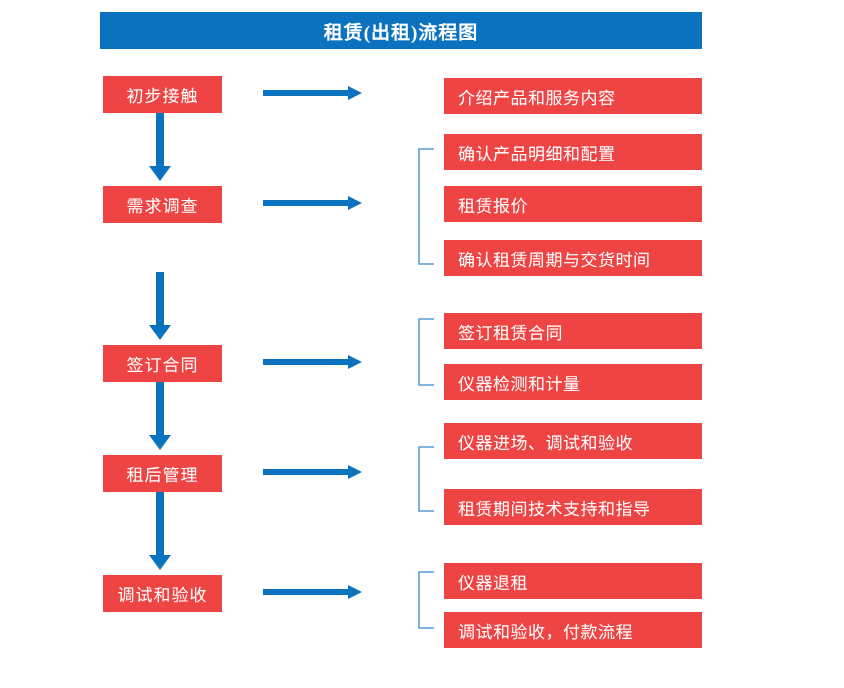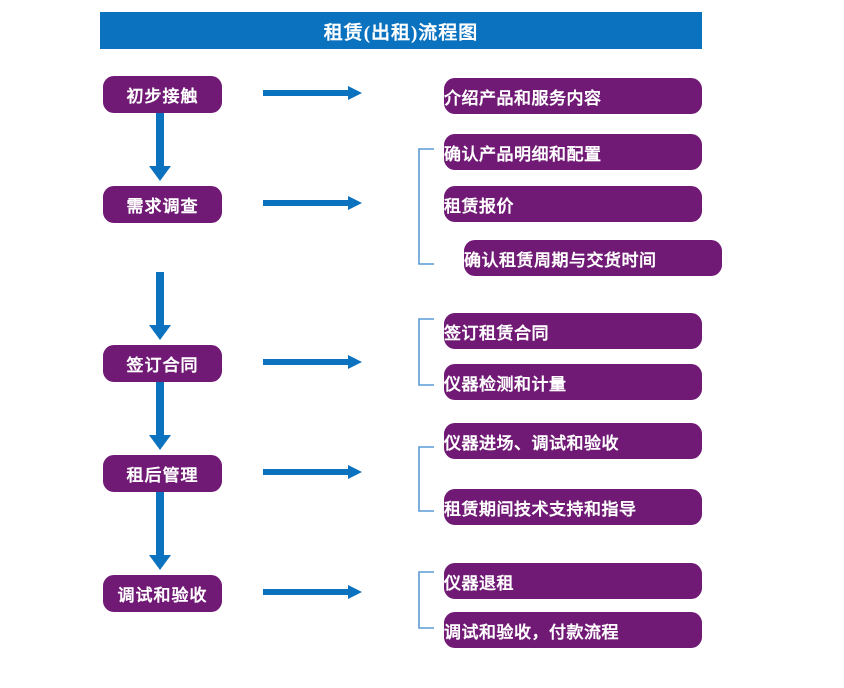--- a/index.html
+++ b/index.html
@@ -38,58 +38,58 @@
     justify-content: center;
     font-size: 19px;
     font-weight: bold;
     letter-spacing: 1px;
     white-space: nowrap;
   }
 
   
   .box {
     position: absolute;
-    background: #701a75;
+    background: #ef4444;
     color: #ffffff;
     display: flex;
     align-items: center;
     white-space: nowrap;
-    font-weight: bold;
-    border-radius: 11px;
+    font-weight: normal;
   }
   .box.stage {
     left: 103px;
     width: 119px;
     height: 37px;
     justify-content: center;
     font-size: 17px;
     letter-spacing: 1px;
   }
   .box.detail {
     left: 444px;
     width: 258px;
     height: 36px;
     justify-content: flex-start;
+    padding-left: 14px;
     box-sizing: border-box;
     font-size: 17px;
     letter-spacing: 0.5px;
   }
 
   
   .stage-1 { top: 76px; }
   .stage-2 { top: 186px; }
   .stage-3 { top: 345px; }
   .stage-4 { top: 455px; }
   .stage-5 { top: 575px; }
 
   
   .detail-1  { top: 78px;  }
   .detail-2  { top: 134px; }
   .detail-3  { top: 186px; }
-  .detail-4  { top: 240px; margin-left: 20px; }
+  .detail-4  { top: 240px; }
   .detail-5  { top: 313px; }
   .detail-6  { top: 364px; text-align: center; }
   .detail-7  { top: 423px; }
   .detail-8  { top: 489px; }
   .detail-9  { top: 563px; }
   .detail-10 { top: 612px; }
 
   
   .connector-layer {
     position: absolute;

